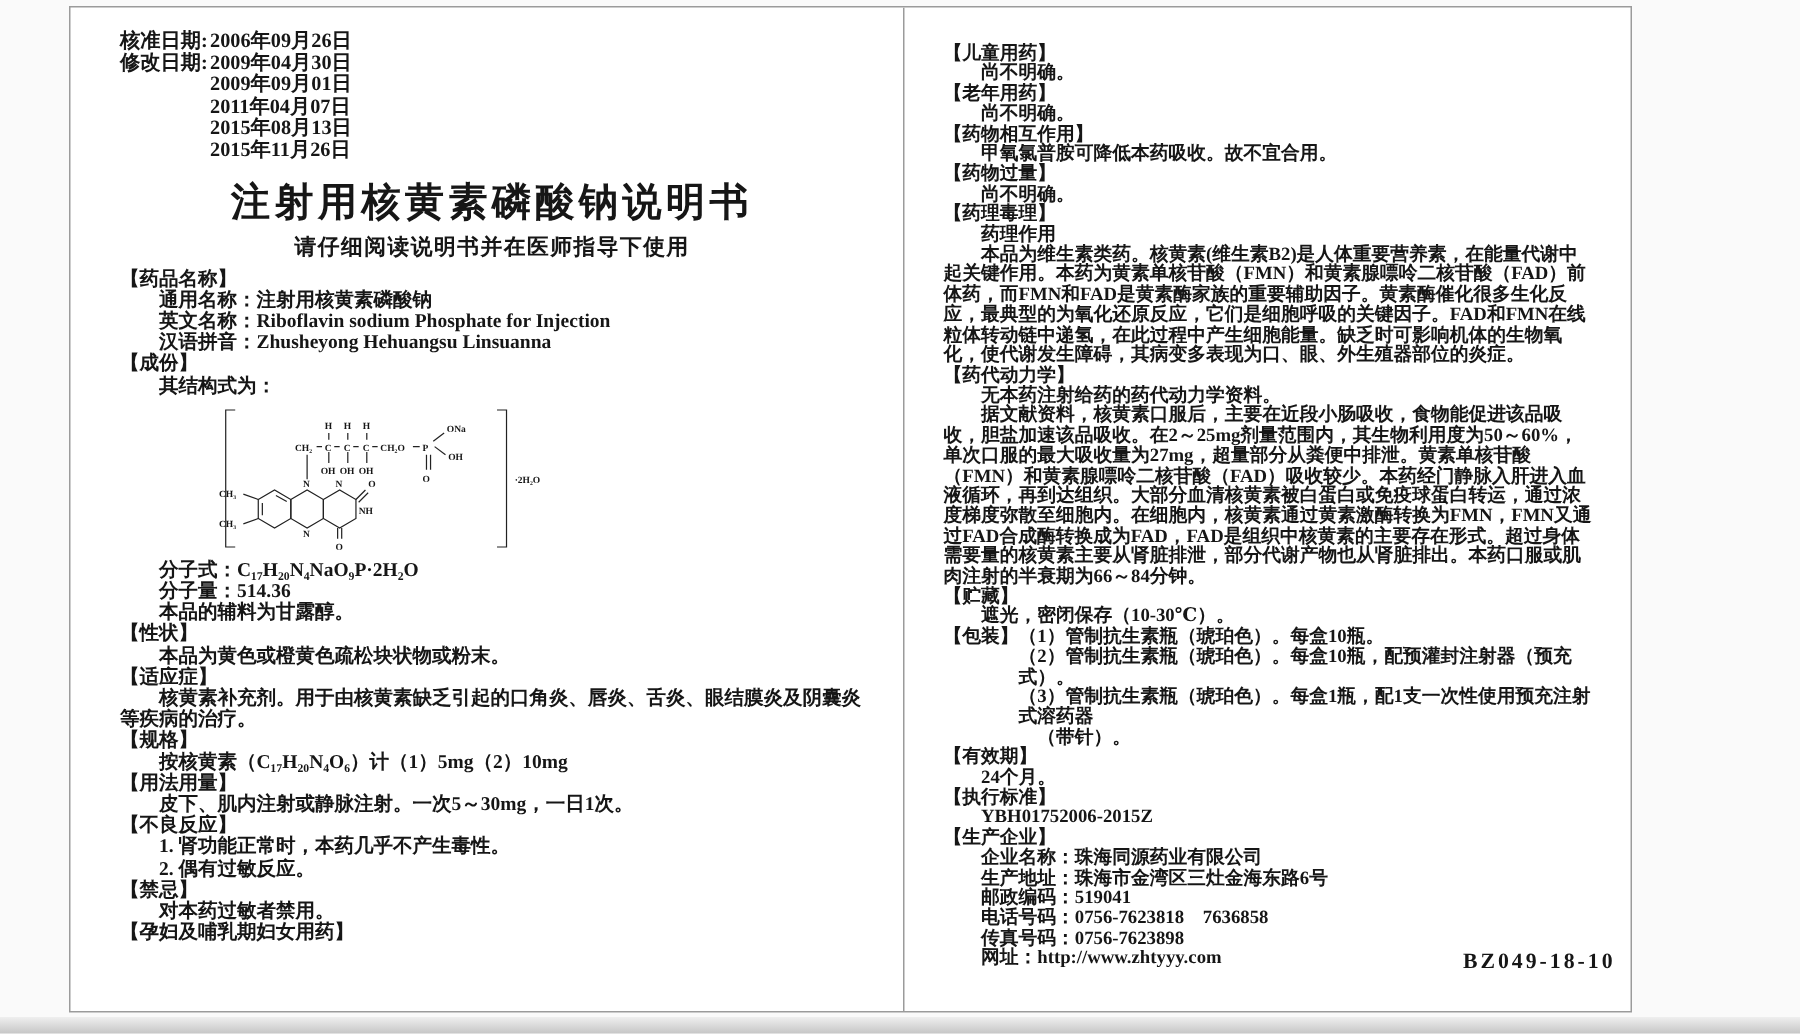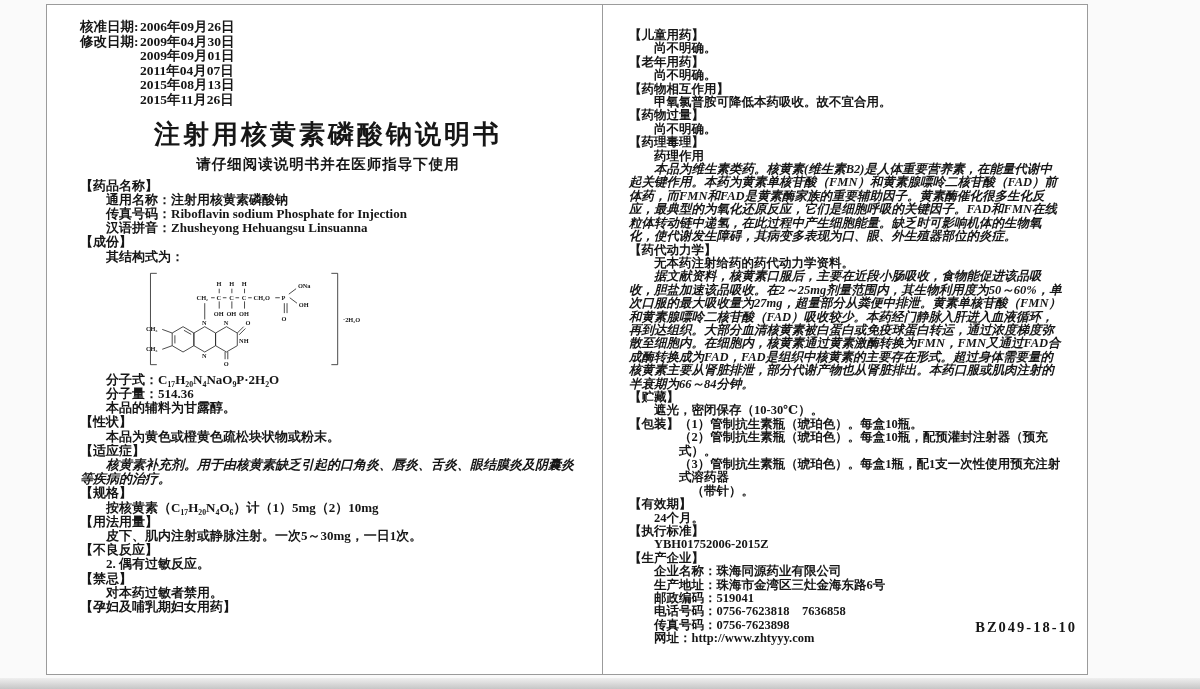--- a/index.html
+++ b/index.html
@@ -16,28 +16,28 @@
   }
   .col{box-sizing:border-box;}
   .col-left{width:556px;border-right:1px solid #9b9b9b;padding:15px 26px 0 33px;}
   .col-right{flex:1;padding:24px 24px 0 26px;position:relative;}
   .drow{display:flex;font-size:13.5px;line-height:14.6px;}
   .dlabel{width:60px;}
   .title{font-size:26px;letter-spacing:3px;text-align:center;margin:9px 0 3px;white-space:nowrap;}
   .subtitle{font-size:14.5px;letter-spacing:1px;text-align:center;margin-bottom:5px;}
   .col-left .ln,.col-left .h{font-size:13px;line-height:14.2px;}
   .col-right .ln,.col-right .h{font-size:12.5px;line-height:13.4px;}
-  .ind{text-indent:2em;font-style:italic;}
+  .ind{text-indent:2em;}
   .pl2{padding-left:2em;}
   .pl4{padding-left:4em;}
   .pl5{padding-left:5em;}
   .inline .h{display:inline;}
   .struct{display:block;width:282px;height:104px;margin:3px 0 2px 38px;}
   .struct text{font-size:7px;font-family:"Liberation Serif","DejaVu Serif",serif;}
-  .code{position:absolute;right:10px;bottom:38px;font-size:14.5px;letter-spacing:2px;}
+  .code{position:absolute;right:10px;bottom:24px;font-size:14.5px;letter-spacing:2px;}
   .bottom-strip{position:absolute;left:0;bottom:0;width:1200px;height:11px;
     background:linear-gradient(to bottom,#efefef,#c6c6c6);}
 </style>
 </head>
 <body>
 
 <div class="page">
 
   <div class="col col-left">
 
@@ -67,21 +67,21 @@
           <span>2015年11月26日</span>
         </div>
     </div>
 
     <div class="title">注射用核黄素磷酸钠说明书</div>
     <div class="subtitle">请仔细阅读说明书并在医师指导下使用</div>
 
     <div class="sec">
       <div class="h">【药品名称】</div>
       <div class="ln pl2">通用名称：注射用核黄素磷酸钠</div>
-      <div class="ln pl2">传真号码：Riboflavin sodium Phosphate for Injection</div>
+      <div class="ln pl2">英文名称：Riboflavin sodium Phosphate for Injection</div>
       <div class="ln pl2">汉语拼音：Zhusheyong Hehuangsu Linsuanna</div>
     </div>
 
     <div class="sec">
       <div class="h">【成份】</div>
       <div class="ln pl2">其结构式为：</div>
 
       <svg class="struct" viewBox="0 0 280 115">
         <g stroke="#222" stroke-width="0.9" fill="none">
           <path d="M27 7 H20 V108 H27"></path>
@@ -162,20 +162,21 @@
       <div class="ln pl2">按核黄素（C₁₇H₂₀N₄O₆）计（1）5mg（2）10mg</div>
     </div>
 
     <div class="sec">
       <div class="h">【用法用量】</div>
       <div class="ln pl2">皮下、肌内注射或静脉注射。一次5～30mg，一日1次。</div>
     </div>
 
     <div class="sec">
       <div class="h">【不良反应】</div>
+      <div class="ln pl2">1. 肾功能正常时，本药几乎不产生毒性。</div>
       <div class="ln pl2">2. 偶有过敏反应。</div>
     </div>
 
     <div class="sec">
       <div class="h">【禁忌】</div>
       <div class="ln pl2">对本药过敏者禁用。</div>
     </div>
 
 
     <div class="sec">

